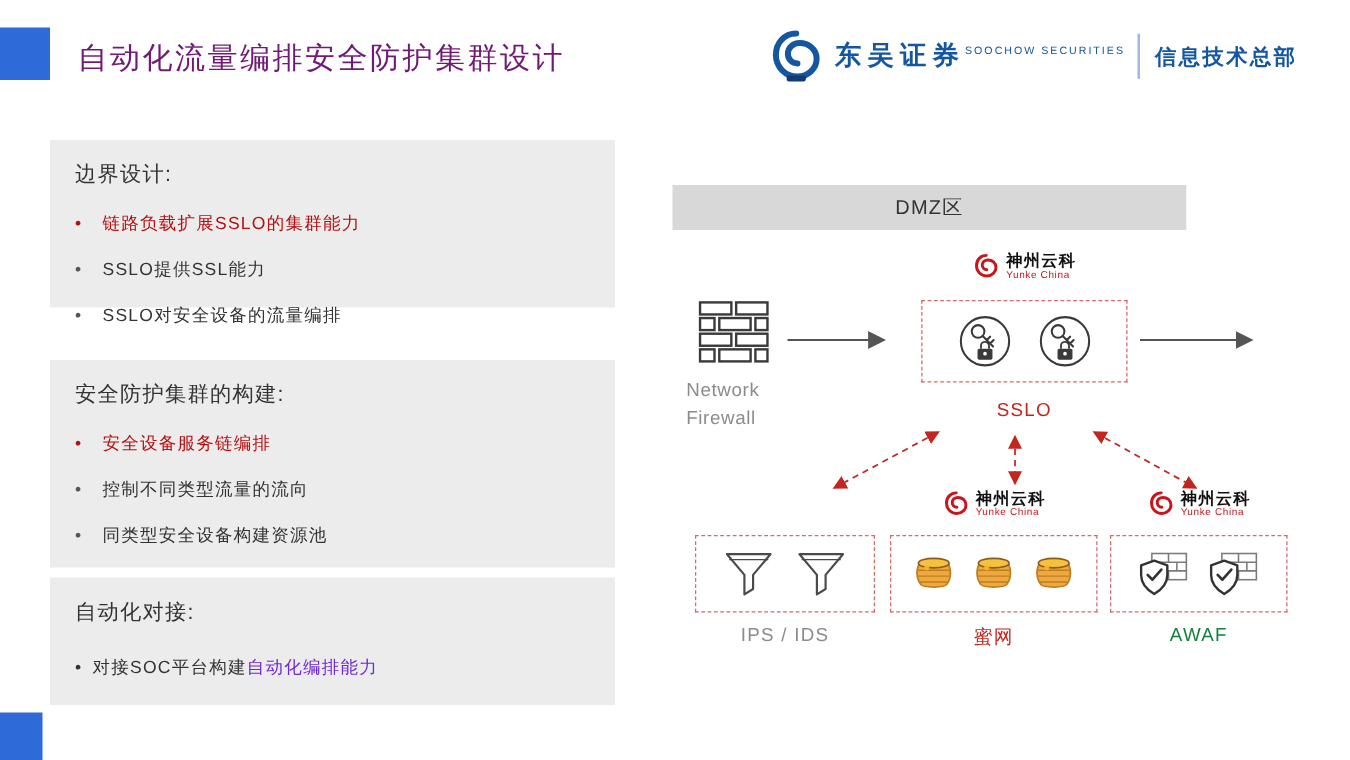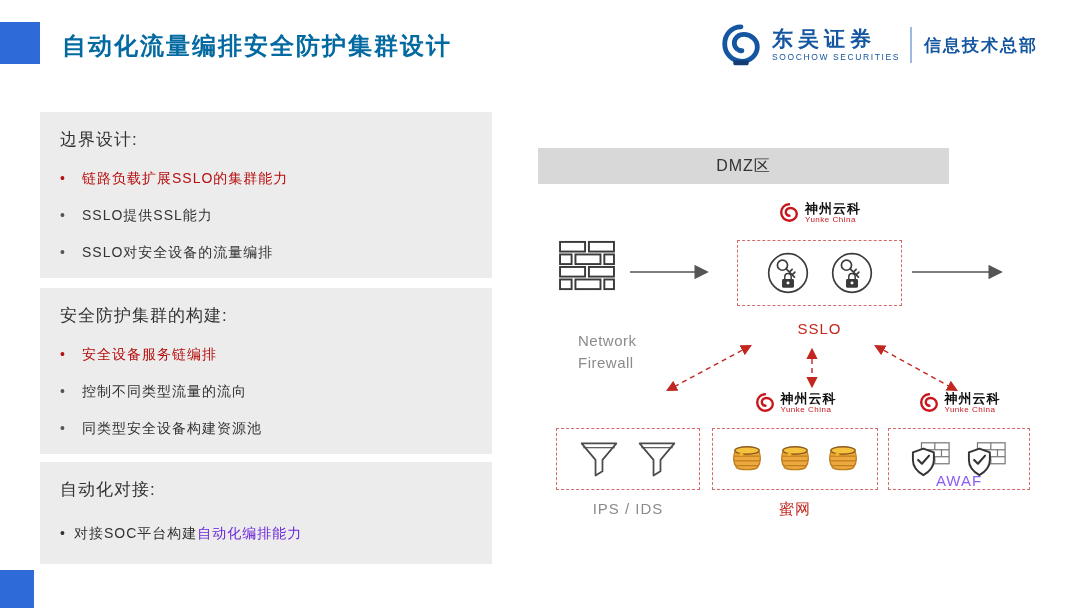--- a/index.html
+++ b/index.html
@@ -2,65 +2,65 @@
 <html><head>
 <meta charset="utf-8">
 <style>
   html,body{margin:0;padding:0;background:#fff;}
   .slide{position:relative;width:1080px;height:608px;background:#fff;overflow:hidden;
          font-family:"Liberation Sans","DejaVu Sans",sans-serif;}
 
   
   .accent-top{position:absolute;left:0;top:22px;width:40px;height:42px;background:#2f6bd8;}
   .accent-bottom{position:absolute;left:0;bottom:0;width:34px;height:38px;background:#2f6bd8;}
-  .page-title{position:absolute;left:62px;top:30px;font-size:24px;font-weight:bold;
-              color:#0369a1;letter-spacing:2px;}
+  .page-title{position:absolute;left:62px;top:30px;font-size:24px;font-weight:normal;
+              color:#701a75;letter-spacing:2px;}
   .brand{position:absolute;right:42px;top:22px;display:flex;align-items:center;}
   .brand-icon{width:46px;height:46px;margin-right:8px;}
-  .brand-text{display:flex;flex-direction:column;line-height:1.1;}
+  .brand-text{display:flex;flex-direction:row;line-height:1.1;}
   .brand-cn{font-size:21px;font-weight:bold;color:#1456a0;letter-spacing:5px;}
   .brand-en{font-size:8.5px;color:#1456a0;letter-spacing:1.6px;margin-top:3px;}
   .brand-divider{width:2px;height:36px;background:#9db9de;margin:0 12px 0 10px;}
   .brand-dept{font-size:17px;font-weight:700;color:#1456a0;letter-spacing:2px;}
 
   
   .panel{position:absolute;left:40px;width:452px;background:#ececec;
          box-sizing:border-box;padding:16px 20px;}
-  #panel-0{top:112px;height:166px;}
+  #panel-0{top:112px;height:134px;}
   #panel-1{top:288px;height:166px;}
   #panel-2{top:462px;height:102px;}
   .panel-heading{font-size:17px;color:#333;letter-spacing:1px;}
   .bullet{display:flex;align-items:baseline;margin-top:19px;font-size:14px;color:#333;
           letter-spacing:1px;}
   .bullet .dot{width:22px;flex:0 0 22px;text-align:left;color:#555;}
   .bullet .dot::before{content:"\2022";}
   .bullet.em .dot{color:#b50f0f;}
   .bullet.em .btext{color:#b50f0f;font-weight:500;}
   .bullet.mixed{margin-top:24px;}
   .bullet.mixed .dot{width:14px;flex:0 0 14px;color:#333;}
   .hl{color:#6d28d9;}
 
   
   .dmz-bar{position:absolute;left:538px;top:148px;width:411px;height:36px;background:#d8d8d8;
            display:flex;align-items:center;justify-content:center;font-size:16px;color:#333;
            letter-spacing:1px;}
   .fw-icon{position:absolute;left:558px;top:240px;}
-  .fw-label{position:absolute;left:549px;top:330px;width:92px;font-size:15px;color:#8b8b8b;
-            line-height:1.45;letter-spacing:.5px;margin-left:29px;}
+  .fw-label{position:absolute;left:549px;top:302px;width:92px;font-size:15px;color:#8b8b8b;
+            line-height:1.45;letter-spacing:.5px;}
   .node-box{position:absolute;border:1.6px dashed #d46a6a;background:#fff;
             display:flex;align-items:center;justify-content:center;box-sizing:border-box;}
   #box-sslo{left:737px;top:240px;width:165px;height:66px;gap:18px;}
   #box-ips{left:556px;top:428px;width:144px;height:62px;gap:14px;}
   #box-mi{left:712px;top:428px;width:166px;height:62px;gap:12px;}
   #box-awaf{left:888px;top:428px;width:142px;height:62px;gap:12px;}
   .node-label{position:absolute;text-align:center;font-size:15px;letter-spacing:1px;}
   #label-sslo{left:737px;top:320px;width:165px;color:#c2261f;}
   #label-ips{left:556px;top:500px;width:144px;color:#8b8b8b;}
   #label-mi{left:712px;top:500px;width:166px;color:#c2261f;}
-  #label-awaf{left:888px;top:472px;width:142px;color:#8b5cf6;}
+  #label-awaf{left:888px;top:500px;width:142px;color:#15803d;}
   .yunke-logo{position:absolute;display:flex;align-items:center;justify-content:center;gap:5px;}
   #logo-sslo{left:737px;top:202px;width:165px;}
   #logo-mi{left:712px;top:392px;width:166px;}
   #logo-awaf{left:888px;top:392px;width:142px;}
   .yk-text{display:flex;flex-direction:column;line-height:1.05;}
   .yk-cn{font-size:13px;font-weight:bold;color:#111;letter-spacing:1px;text-align:right;}
   .yk-en{font-size:8px;color:#c8161d;letter-spacing:.5px;}
   .arrows{position:absolute;left:0;top:0;pointer-events:none;}
 </style>
 </head>

